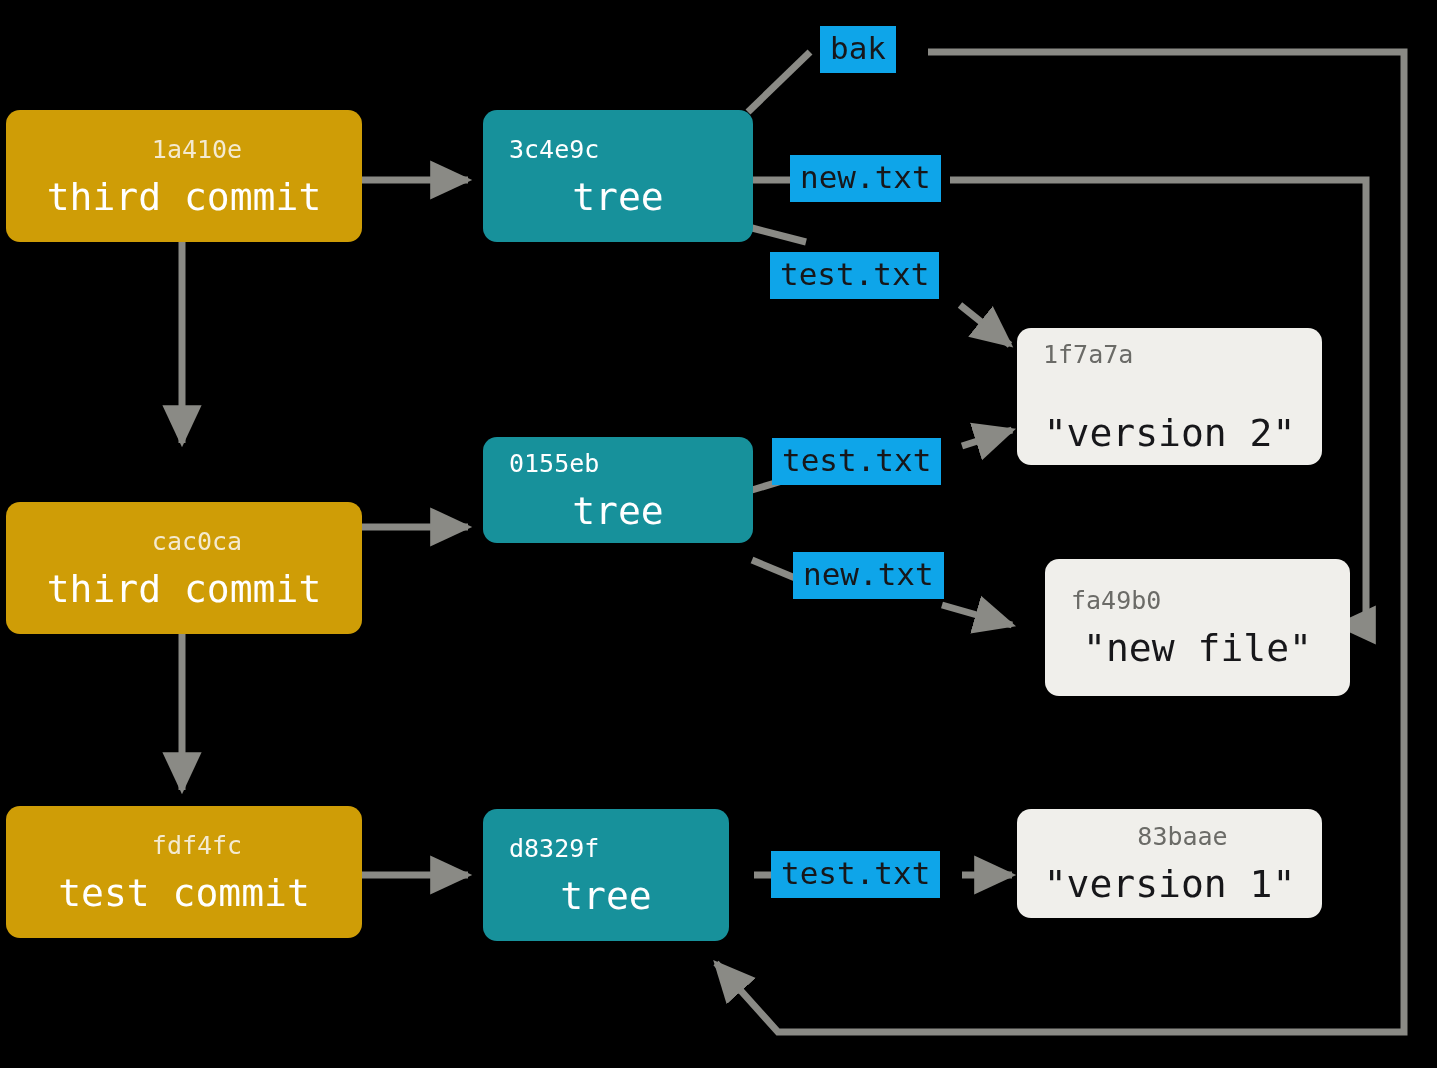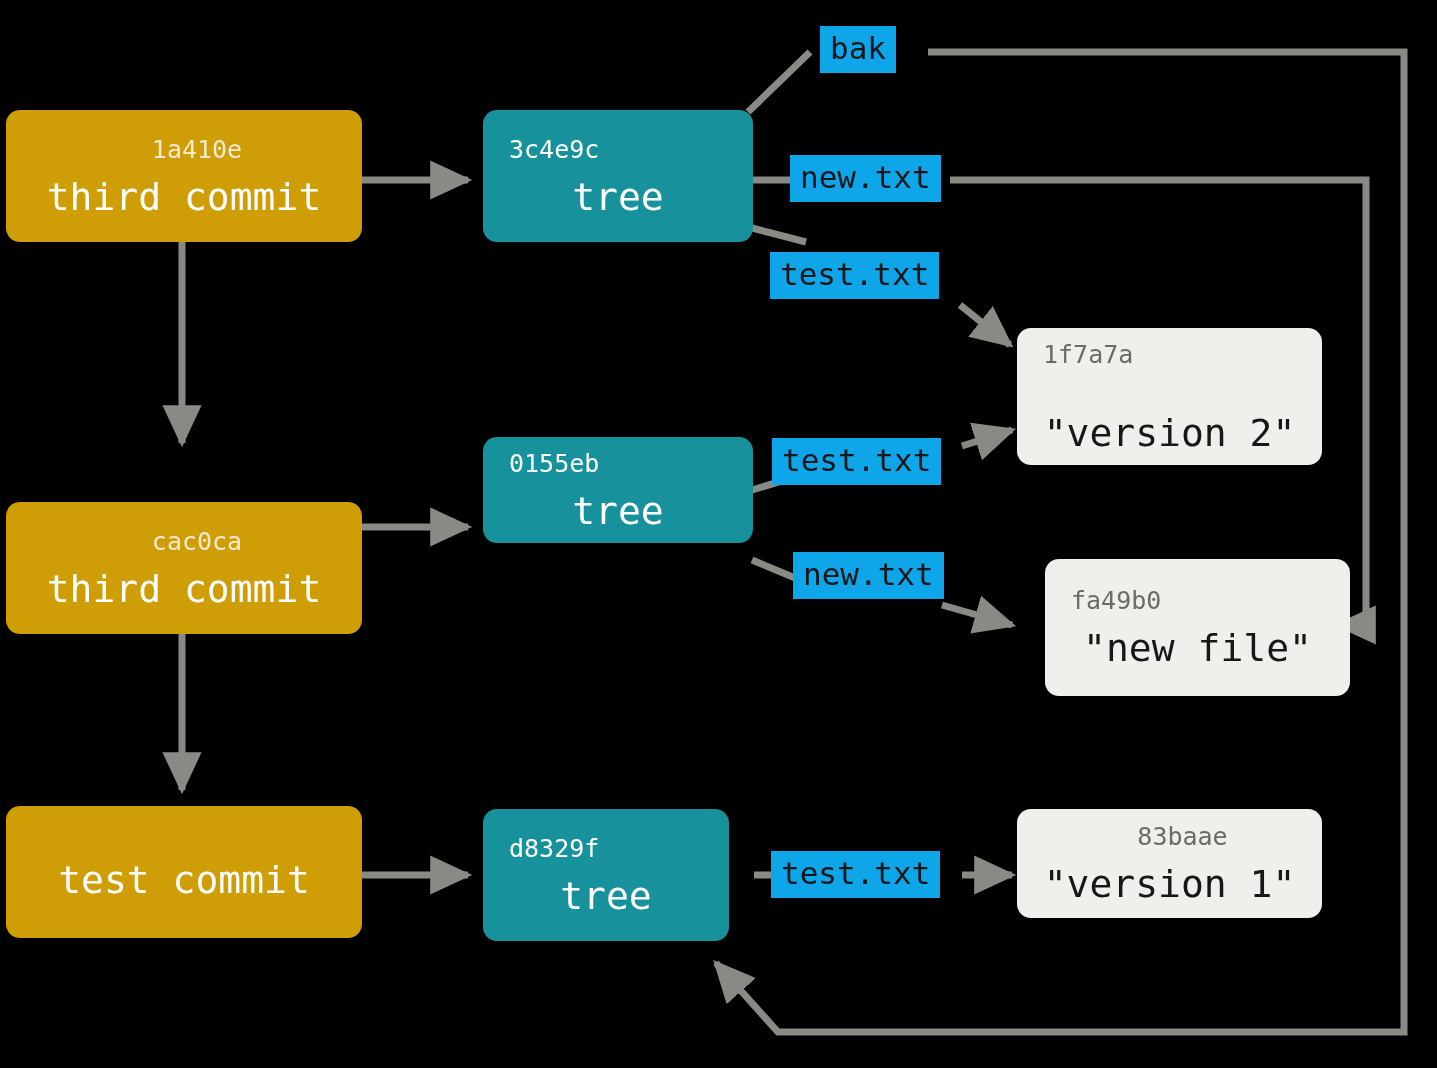--- a/index.html
+++ b/index.html
@@ -117,20 +117,21 @@
     <div class="hash">1a410e</div>
     <div class="label">third commit</div>
   </div>
 
   <div class="node commit" style="left:6px; top:458px; width:356px; height:132px;margin-top:44px;">
     <div class="hash">cac0ca</div>
     <div class="label">third commit</div>
   </div>
 
   <div class="node commit" style="left:6px; top:806px; width:356px; height:132px;">
+    <div class="hash">fdf4fc</div>
     <div class="label">test commit</div>
   </div>
 
   <div class="node tree" style="left:483px; top:110px; width:270px; height:132px;">
     <div class="hash">3c4e9c</div>
     <div class="label">tree</div>
   </div>
 
   <div class="node tree" style="left:483px; top:437px; width:270px; height:106px;">
     <div class="hash">0155eb</div>

